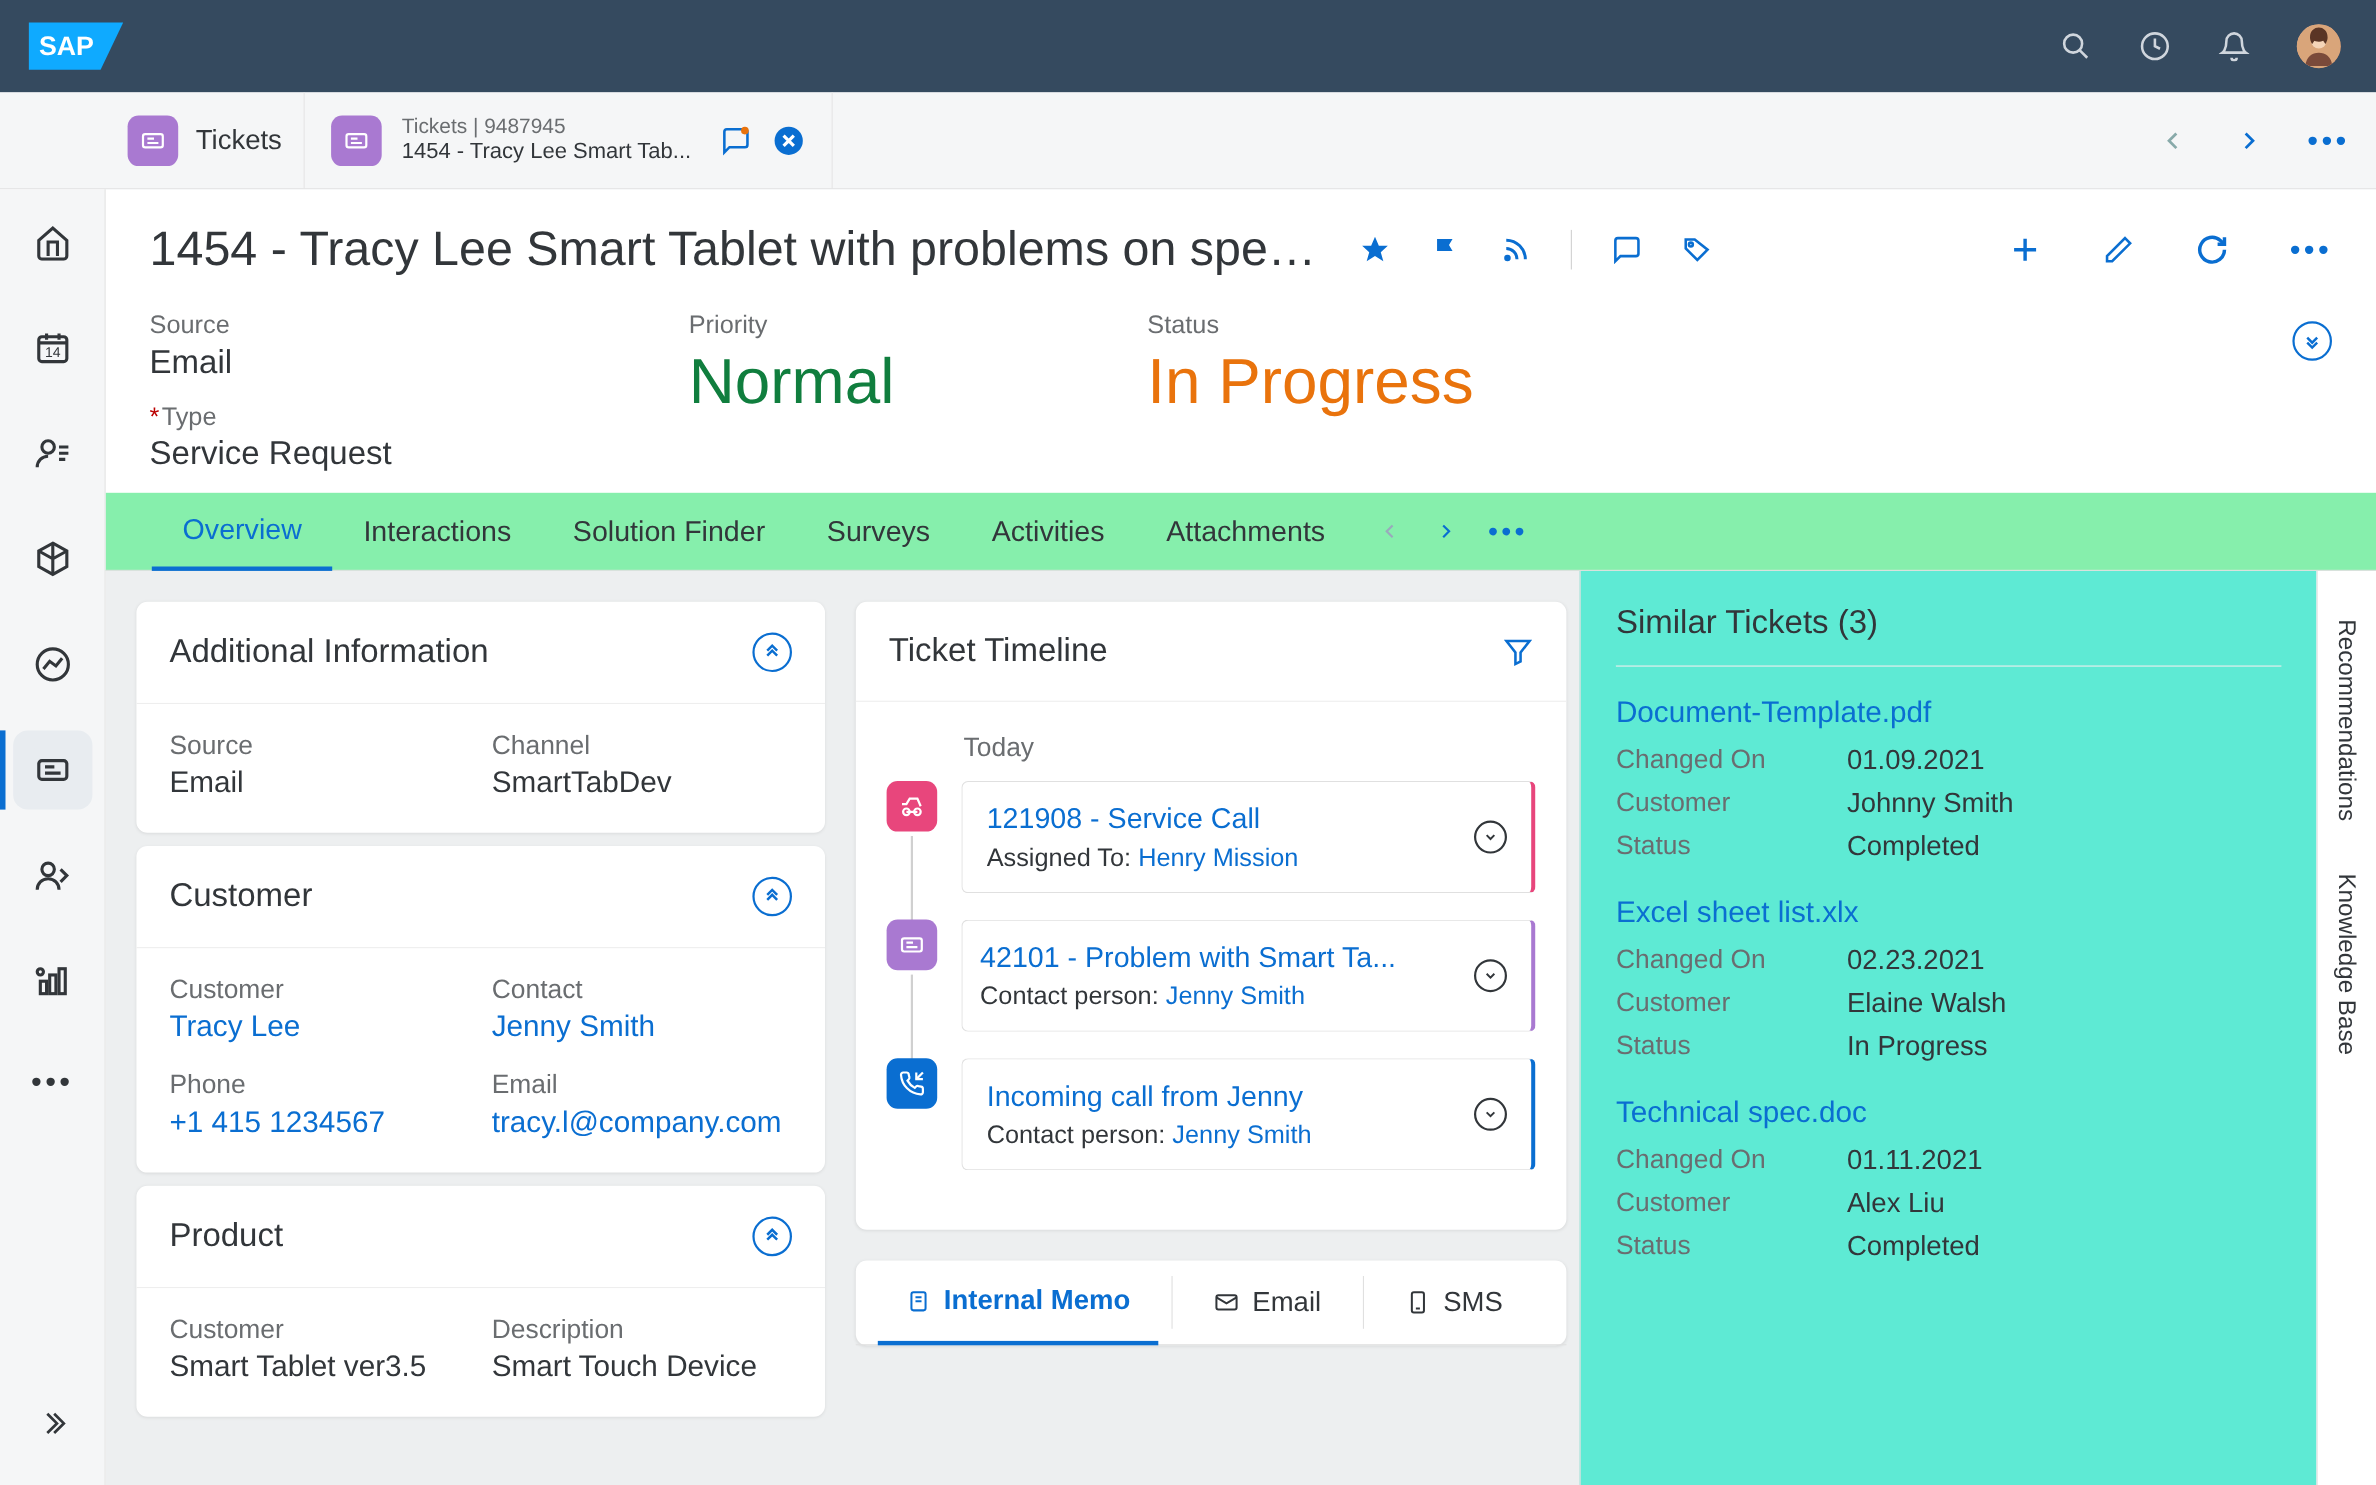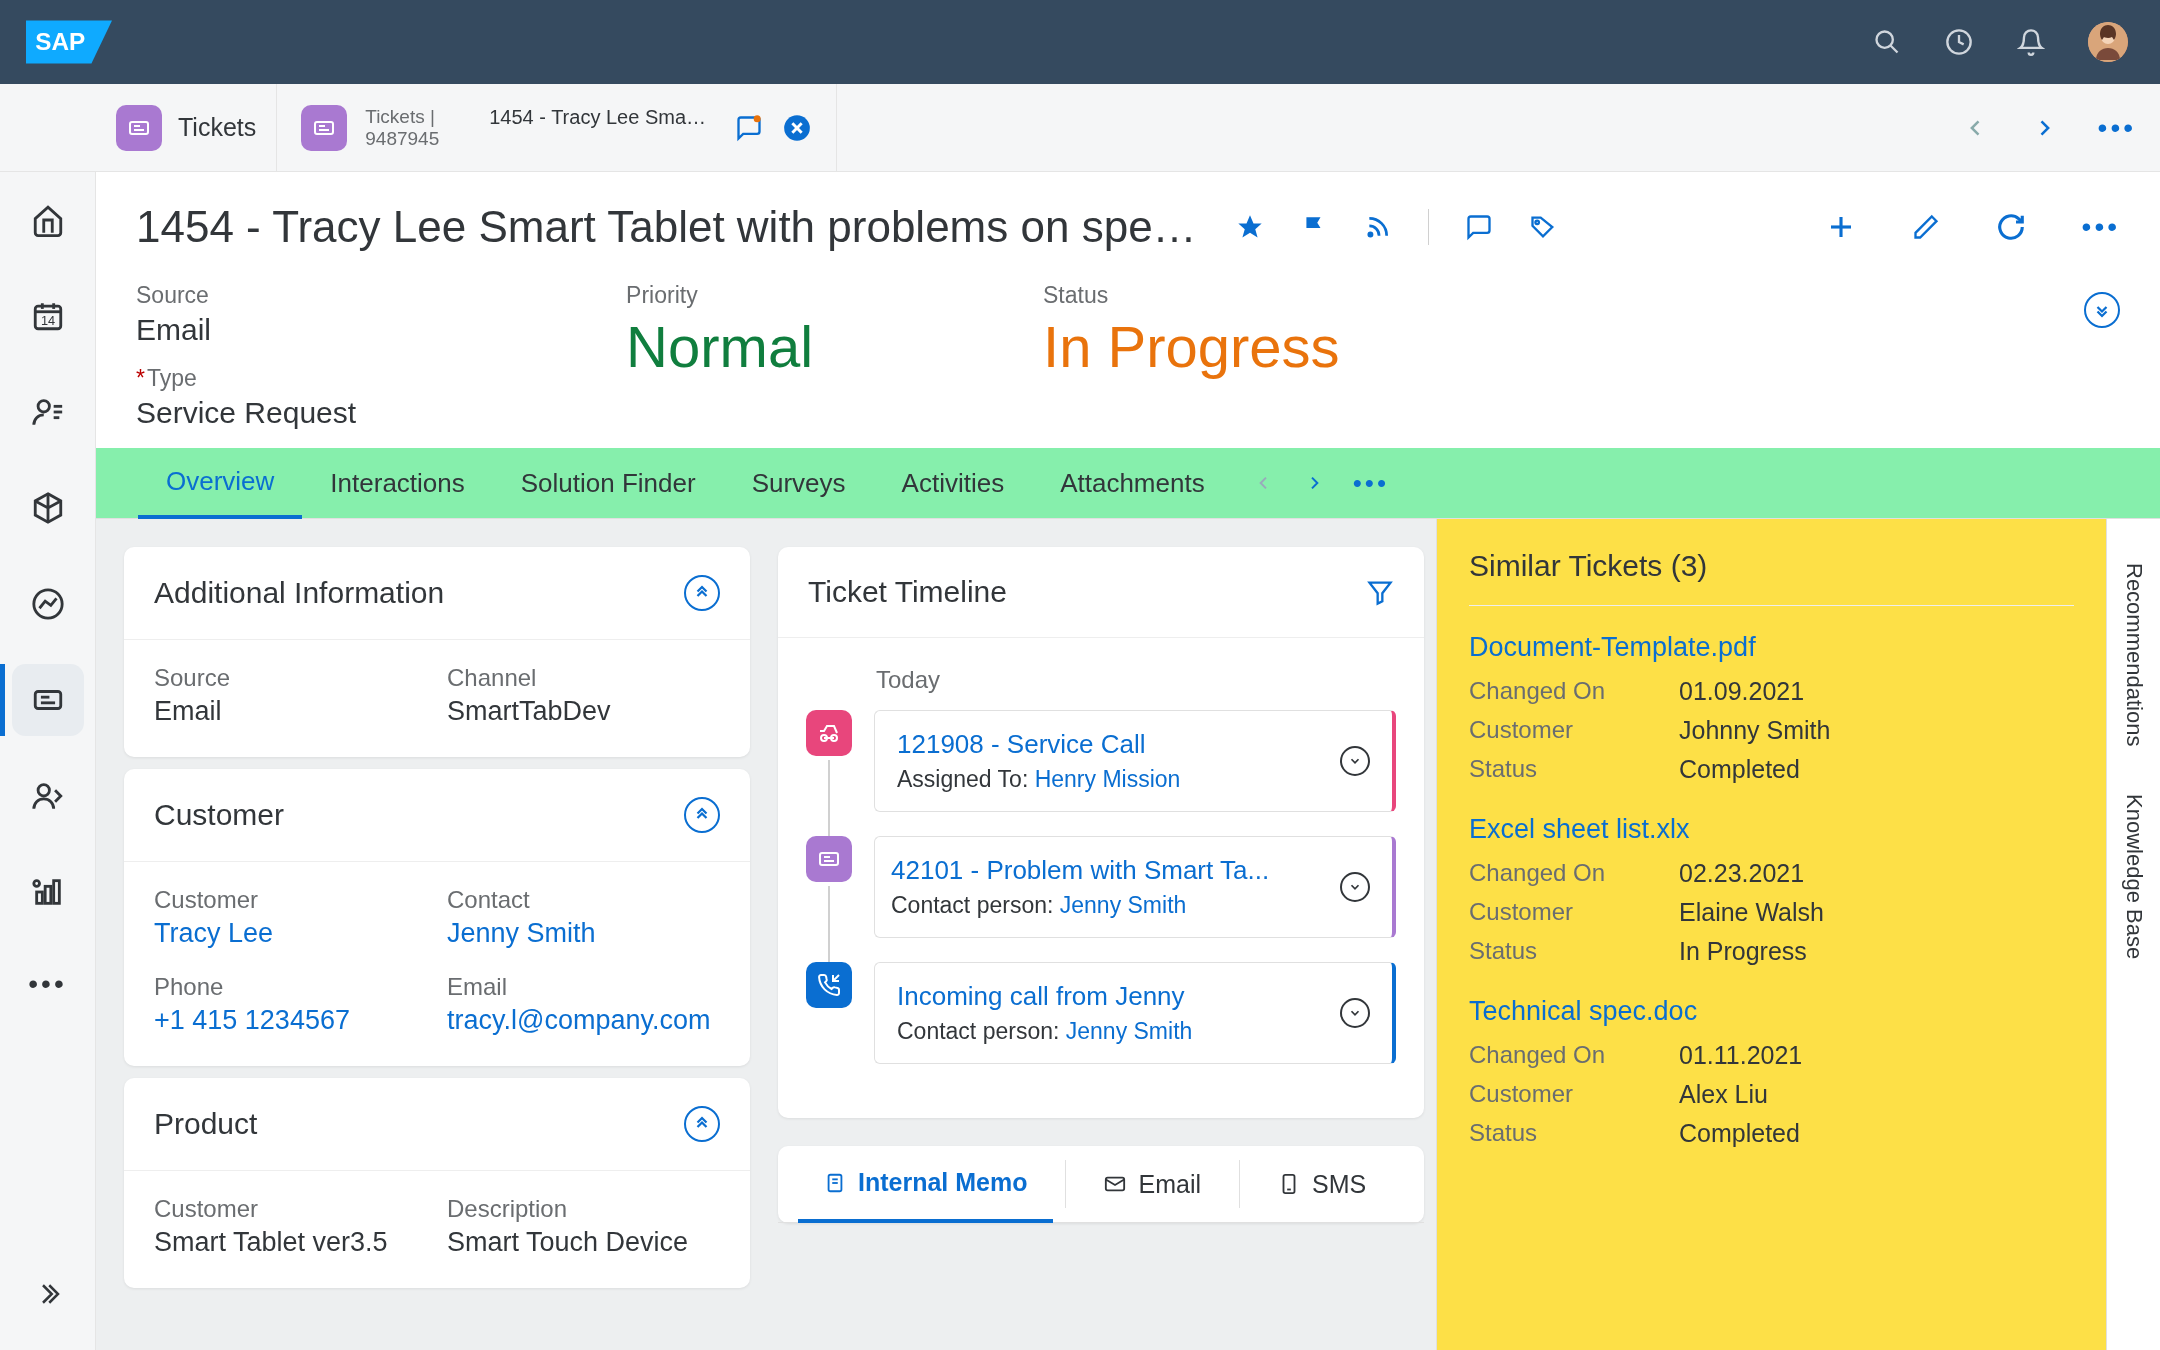--- a/index.html
+++ b/index.html
@@ -15,21 +15,21 @@
 .avatar svg { width: 40px; height: 40px; }
 
 
 .tab-bar { height: 88px; background: #f5f6f7; display: flex; align-items: center; border-bottom: 1px solid #e5e5e5; position: relative; }
 .left-rail { width: 96px; flex-shrink: 0; }
 .tab-root { display: flex; align-items: center; gap: 16px; padding: 0 20px; height: 100%; border-right: 1px solid #e5e5e5; }
 .tab-root-icon { width: 46px; height: 46px; background: #a979d1; border-radius: 10px; display: flex; align-items: center; justify-content: center; }
 .tab-root-label { font-size: 25px; color: #32363a; }
 .tab-detail { display: flex; align-items: center; gap: 18px; padding: 0 24px; height: 100%; border-right: 1px solid #e5e5e5; max-width: 560px; }
 .tab-detail-icon { width: 46px; height: 46px; background: #a979d1; border-radius: 10px; display: flex; align-items: center; justify-content: center; flex-shrink:0; }
-.tab-detail-text { display: flex; overflow: hidden; }
+.tab-detail-text { display: flex; flex-direction: column; overflow: hidden; }
 .tab-crumb { font-size: 19px; color: #6a6d70; }
 .tab-title { font-size: 20px; color: #32363a; white-space: nowrap; overflow: hidden; text-overflow: ellipsis; max-width: 320px; }
 .tab-actions { display: flex; align-items: center; gap: 18px; margin-left: 8px; }
 .tab-action-icon { width: 30px; height: 30px; cursor: pointer; display: flex; align-items: center; justify-content: center; }
 .tab-nav-right { position: absolute; right: 24px; display: flex; align-items: center; gap: 40px; }
 .tab-nav-arrow { width: 28px; height: 28px; cursor: pointer; color: #0a6ed1; display:flex; align-items:center; justify-content:center; }
 .tab-nav-more { color: #0a6ed1; font-size: 28px; letter-spacing: 3px; cursor: pointer; }
 
 
 .main-layout { display: flex; height: calc(100% - 172px); }
@@ -67,21 +67,21 @@
 .detail-tab { padding: 18px 28px; font-size: 26px; color: #32363a; cursor: pointer; }
 .detail-tab.active { color: #0a6ed1; border-bottom: 4px solid #0a6ed1; margin-bottom: -1px; }
 .tabs-nav { display: flex; align-items: center; gap: 28px; margin-left: 20px; }
 .tabs-arrow { color: #0a6ed1; cursor: pointer; width: 22px; height:22px; display:flex; align-items:center; justify-content:center;}
 .tabs-more { color: #0a6ed1; font-size: 26px; letter-spacing: 3px; cursor: pointer; }
 
 
 .content-row { display: flex; flex: 1; overflow: hidden; background: #edeff0; }
 .col-left { width: 670px; padding: 28px 16px 0 28px; display: flex; flex-direction: column; gap: 12px; overflow-y: auto; }
 .col-mid { width: 670px; padding: 28px 12px 0 12px; display: flex; flex-direction: column; gap: 28px; overflow-y: auto; }
-.col-right { flex: 1; background: #fde047; padding: 30px 32px; border-left: 1px solid #e0e0e0; overflow-y: auto; }
+.col-right { flex: 1; background: #5eead4; padding: 30px 32px; border-left: 1px solid #e0e0e0; overflow-y: auto; }
 
 .card { background: #fff; border-radius: 10px; box-shadow: 0 1px 3px rgba(0,0,0,0.08); }
 .card-header { display: flex; align-items: center; justify-content: space-between; padding: 28px 30px; border-bottom: 1px solid #eee; }
 .card-title { font-size: 30px; color: #32363a; }
 .collapse-btn { width: 36px; height: 36px; border: 2px solid #0a6ed1; border-radius: 50%; display: flex; align-items: center; justify-content: center; color: #0a6ed1; cursor: pointer; }
 .card-body { padding: 24px 30px 30px; display: flex; flex-wrap: wrap; gap: 24px 20px; }
 .field { display: flex; flex-direction: column; gap: 4px; width: calc(50% - 10px); }
 .field-label { font-size: 24px; color: #6a6d70; }
 .field-value { font-size: 27px; color: #32363a; }
 .field-value.link { color: #0a6ed1; cursor: pointer; }

